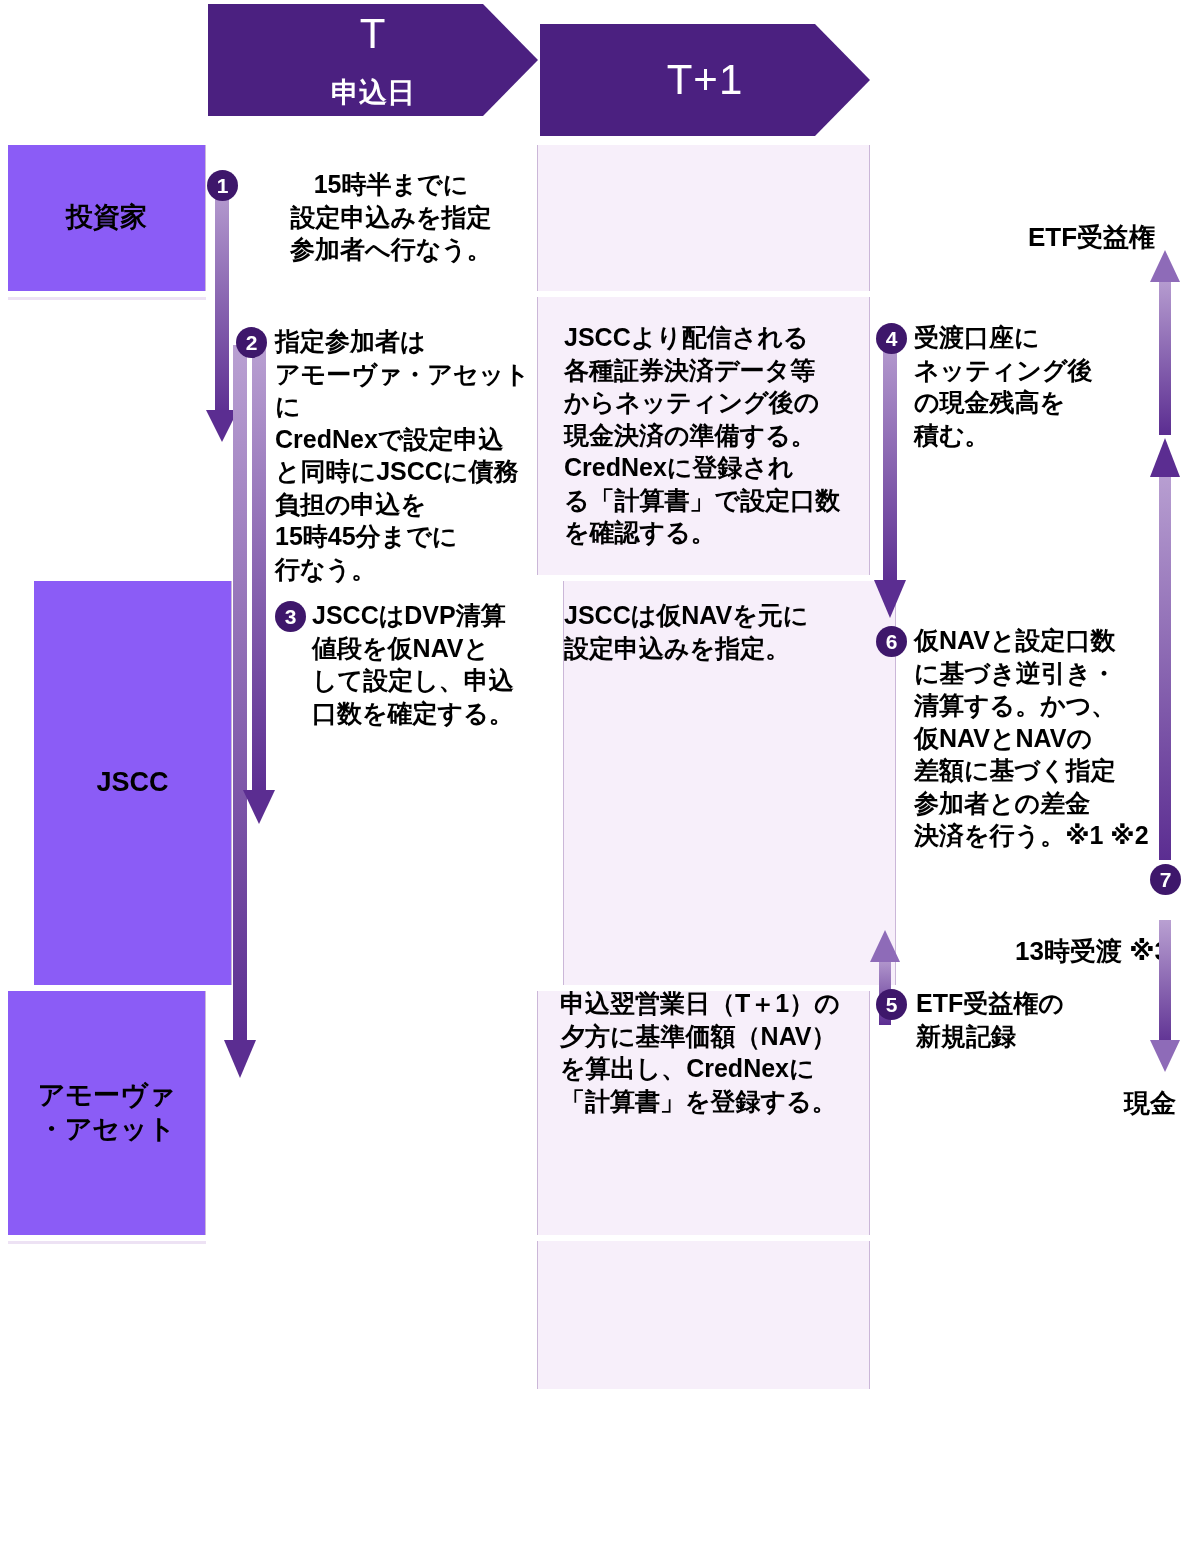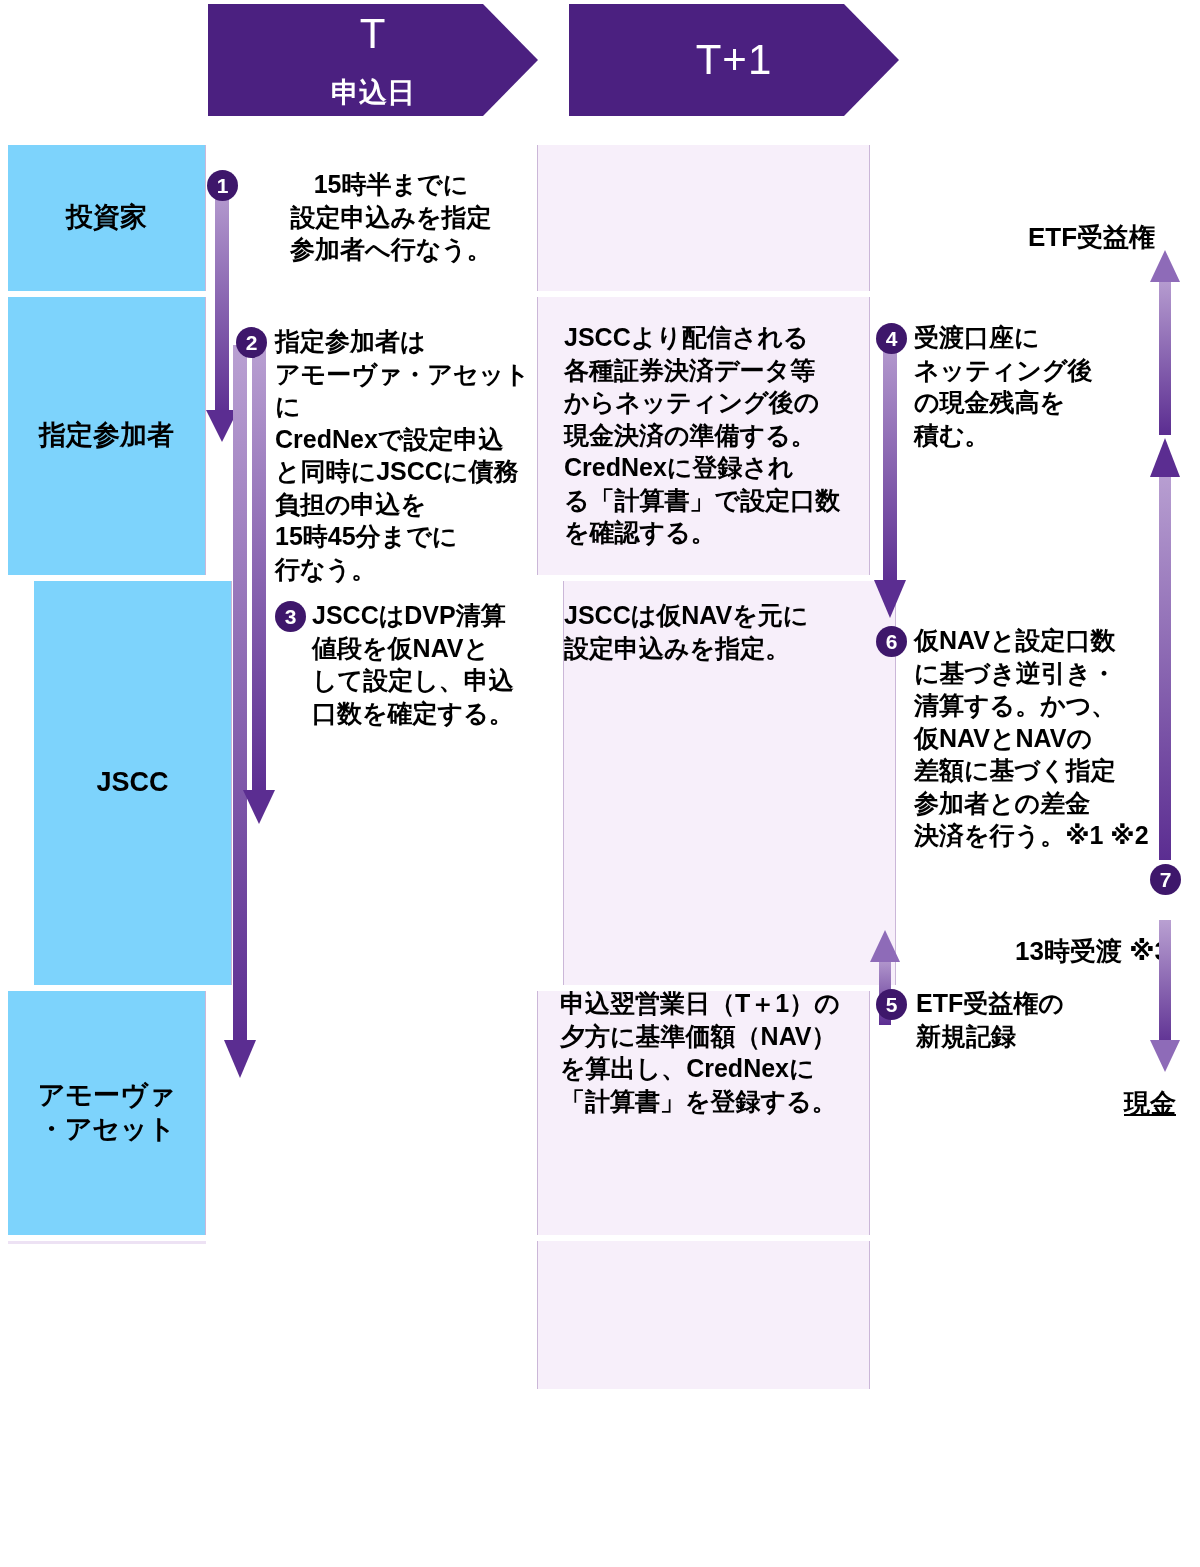--- a/index.html
+++ b/index.html
@@ -14,30 +14,30 @@
   .phase{
     position:absolute;top:4px;height:112px;
     background:#4B2080;color:#fff;
     display:flex;flex-direction:column;align-items:center;justify-content:center;
     line-height:1.0;
   }
   .phase .p-main{font-size:42px;letter-spacing:1px;}
   .phase .p-sub{font-size:28px;font-weight:bold;margin-top:24px;}
   .phase.p1{left:208px;width:330px;
     clip-path:polygon(0 0,calc(100% - 55px) 0,100% 50%,calc(100% - 55px) 100%,0 100%);}
-  .phase.p2{left:569px;width:330px;
-    clip-path:polygon(0 0,calc(100% - 55px) 0,100% 50%,calc(100% - 55px) 100%,0 100%);}
+  .phase.p2{left:540px;width:330px;
+    clip-path:polygon(0 0,calc(100% - 55px) 0,100% 50%,calc(100% - 55px) 100%,0 100%);margin-top:20px;}
   .phase.p3{left:872px;width:328px;
     clip-path:polygon(0 0,calc(100% - 55px) 0,100% 50%,calc(100% - 55px) 100%,0 100%);}
 
   
   #grid{position:absolute;left:0;top:145px;width:1200px;}
   .row{position:absolute;left:0;width:1200px;}
   .cell{position:absolute;top:0;bottom:0;box-sizing:border-box;}
-  .c-label{left:8px;width:198px;background:#7dd3fc;border-right:1px solid #cbb7d8;
+  .c-label{left:8px;width:198px;background:#8b5cf6;border-right:1px solid #cbb7d8;
            display:flex;align-items:center;justify-content:center;text-align:center;}
   .c-label span{font-size:27px;font-weight:bold;line-height:1.25;}
   .c-t{left:206px;width:332px;background:#FFFFFF;border-right:1px solid #cbb7d8;}
   .c-t1{left:538px;width:332px;background:#F7EFFA;border-right:1px solid #cbb7d8;}
   .c-t2{left:870px;width:330px;background:#FFFFFF;}
   .row-top-rule{position:absolute;left:8px;width:1192px;height:3px;background:#EDE2F4;top:0;}
 
   
   .note{position:absolute;font-size:25px;line-height:1.30;white-space:pre-line;font-weight:bold;}
   .note.plain{font-weight:bold;}
@@ -72,23 +72,20 @@
     <div class="cell c-label">
       <span>投資家</span>
     </div>
     <div class="cell c-t"></div>
     <div class="cell c-t1"></div>
     <div class="cell c-t2"></div>
   </div>
 
   <div class="row" style="top:152px;height:278px;">
     <div class="row-top-rule"></div>
-    <div class="cell c-label">
-      <span>指定参加者</span>
-    </div>
     <div class="cell c-t"></div>
     <div class="cell c-t1"></div>
     <div class="cell c-t2"></div>
   </div>
 
   <div class="row" style="top:436px;height:404px;margin-left:26px;">
     <div class="row-top-rule"></div>
     <div class="cell c-label">
       <span>JSCC</span>
     </div>
@@ -227,13 +224,13 @@
 
 <div class="note plain" style="left:560px;top:987px;width:306px;">申込翌営業日（T＋1）の
 夕方に基準価額（NAV）
 を算出し、CredNexに
 「計算書」を登録する。</div>
 
 <div class="freetext" style="left:1028px;top:220px;">ETF受益権</div>
 
 <div class="freetext" style="left:1015px;top:898px;margin-top:36px;">13時受渡 ※3</div>
 
-<div class="freetext" style="left:1124px;top:1086px;text-decoration:underline;">現金</div>
+<div class="freetext" style="left:1124px;top:1086px;">現金</div>
 
 </body></html>

